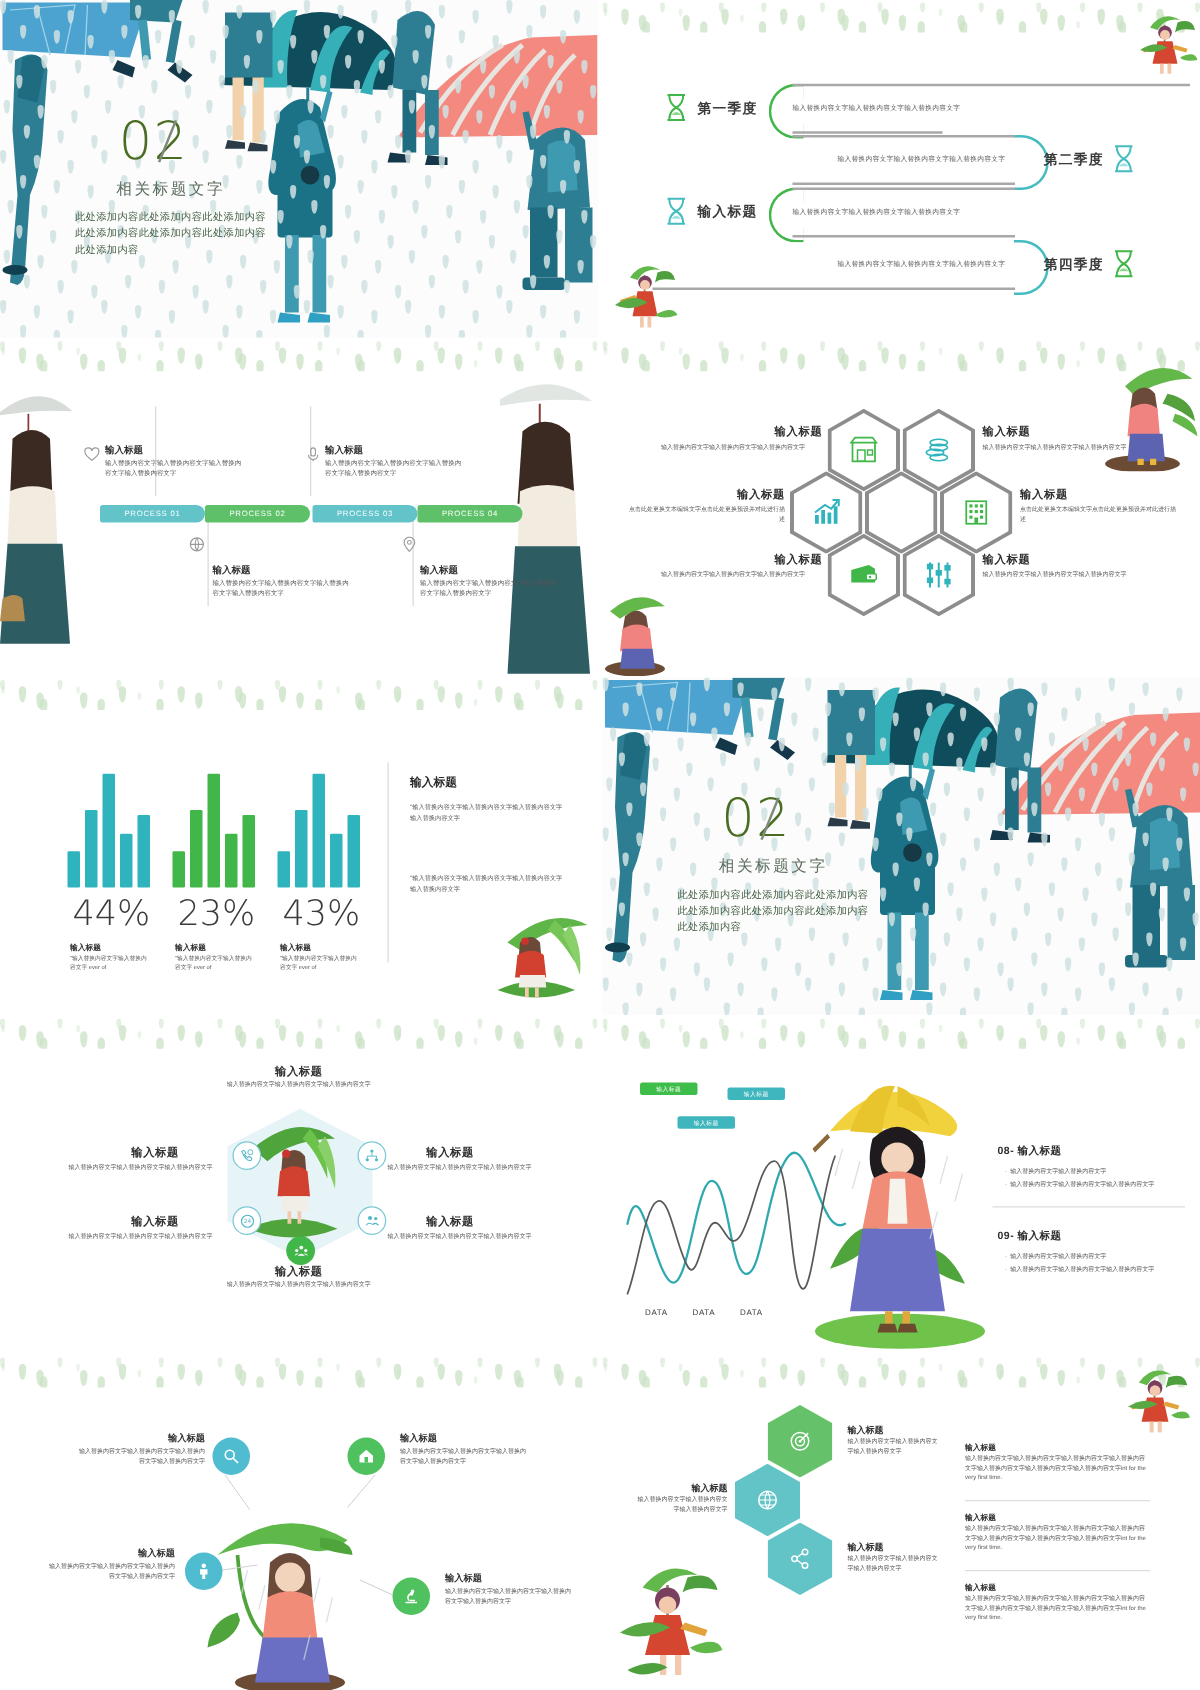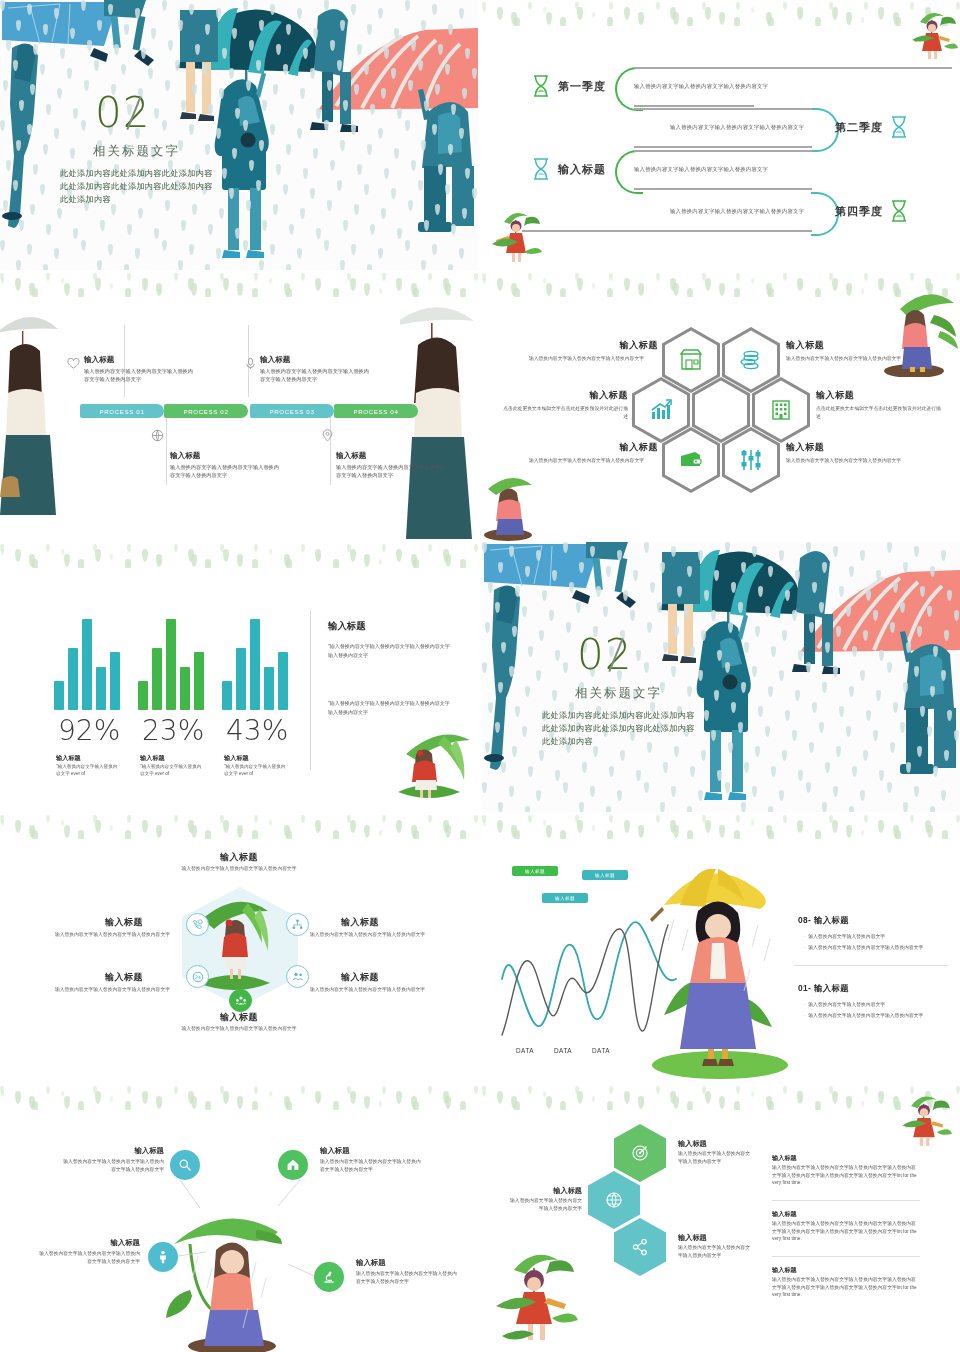--- a/index.html
+++ b/index.html
@@ -894,21 +894,21 @@
         <b style="height:57.599999999999994px;background:#41b649"></b>
       </div>
     <div class="bars" style="left:222px;top:72px" id="bg3">
         <b style="height:28.799999999999997px;background:#2fb3bd"></b>
         <b style="height:62.4px;background:#2fb3bd"></b>
         <b style="height:91.2px;background:#2fb3bd"></b>
         <b style="height:43.199999999999996px;background:#2fb3bd"></b>
         <b style="height:57.599999999999994px;background:#2fb3bd"></b>
       </div>
 
-    <div class="pct" style="left:58px;top:172px">92%</div>
+    <div class="pct" style="left:58px;top:172px">44%</div>
     <div class="pct" style="left:142px;top:172px">23%</div>
     <div class="pct" style="left:226px;top:172px">43%</div>
 
     <div class="bc-t" style="left:56px;top:212px">输入标题</div>
     <div class="bc-d" style="left:56px;top:221px">"输入替换内容文字输入替换内容文字 ever of</div>
     <div class="bc-t" style="left:140px;top:212px">输入标题</div>
     <div class="bc-d" style="left:140px;top:221px">"输入替换内容文字输入替换内容文字 ever of</div>
     <div class="bc-t" style="left:224px;top:212px">输入标题</div>
     <div class="bc-d" style="left:224px;top:221px">"输入替换内容文字输入替换内容文字 ever of</div>
 
@@ -1458,21 +1458,21 @@
     </svg>
 
     <div class="lc-h" style="left:316px;top:102px">08- 输入标题</div>
     <div class="lc-li" style="left:322px;top:120px">
       <span style="color:#888">·&nbsp;&nbsp;</span><span>输入替换内容文字输入替换内容文字</span>
     </div>
     <div class="lc-li" style="left:322px;top:131px">
       <span style="color:#888">·&nbsp;&nbsp;</span><span>输入替换内容文字输入替换内容文字输入替换内容文字</span>
     </div>
     <div class="lc-rule" style="left:312px;top:152px;width:154px"></div>
-    <div class="lc-h" style="left:316px;top:170px">01- 输入标题</div>
+    <div class="lc-h" style="left:316px;top:170px">09- 输入标题</div>
     <div class="lc-li" style="left:322px;top:188px">
       <span style="color:#888">·&nbsp;&nbsp;</span><span>输入替换内容文字输入替换内容文字</span>
     </div>
     <div class="lc-li" style="left:322px;top:199px">
       <span style="color:#888">·&nbsp;&nbsp;</span><span>输入替换内容文字输入替换内容文字输入替换内容文字</span>
     </div>
   </div>
 
   <div class="slide">
     <div class="raintop" id="rb9">

